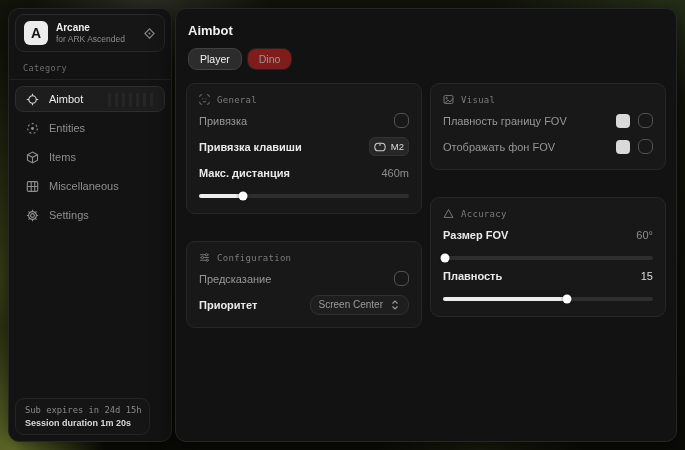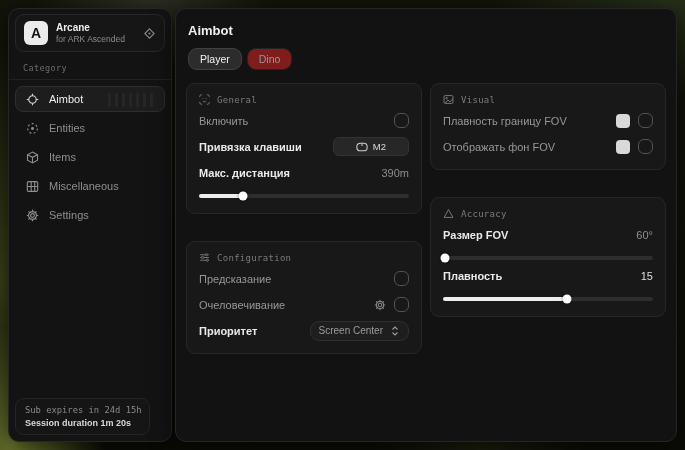--- a/index.html
+++ b/index.html
@@ -105,21 +105,21 @@
   .checkbox {
     width: 15px; height: 15px; border: 1.5px solid #535353; border-radius: 6px;
     background: transparent; cursor: pointer; flex: 0 0 auto;
   }
   .controls { display: flex; align-items: center; gap: 8px; }
   .swatch { width: 14px; height: 14px; border-radius: 4px; cursor: pointer; }
 
   .keybind {
     display: flex; align-items: center; gap: 5px;
     background: #272727; border: 1px solid #323232; border-radius: 6px;
-    padding: 3px 22px; font-size: 9.5px; color: #dcdcdc; cursor: pointer;
+    padding: 3px 4px; font-size: 9.5px; color: #dcdcdc; cursor: pointer;
   }
   .dropdown {
     display: flex; align-items: center; gap: 7px;
     background: #1e1e1e; border: 1px solid #303030; border-radius: 9px;
     padding: 3px 8px; font-size: 10px; color: #9c9c9c; cursor: pointer;
   }
   .slider { position: relative; height: 4px; border-radius: 2px; background: #2e2e2e; margin: 11px 0 3px; cursor: pointer; }
   .slider .fill { position: absolute; left:0; top:0; bottom:0; background:#ededed; border-radius:2px; }
   .slider .handle {
     position:absolute; top:50%; transform: translate(-50%,-50%);
@@ -230,40 +230,40 @@
               <path d="M1 4V2.8C1 1.8 1.8 1 2.8 1H4 M10 1h1.2C12.2 1 13 1.8 13 2.8V4 M13 10v1.2c0 1-0.8 1.8-1.8 1.8H10 M4 13H2.8C1.8 13 1 12.2 1 11.2V10"></path>
               <circle cx="5" cy="6" r=".7" fill="#7b7b7b" stroke="none"></circle>
                 <circle cx="9" cy="6" r=".7" fill="#7b7b7b" stroke="none"></circle>
               <path d="M5 9.3c1.2.9 2.8.9 4 0"></path>
             </svg>
           </span>
           <span>General</span>
         </div>
 
         <div class="row">
-          <span class="lbl dim">Включить</span>
+          <span class="lbl dim">Привязка</span>
           <span class="checkbox"></span>
         </div>
 
         <div class="row">
           <span class="lbl bright">Привязка клавиши</span>
           <span class="keybind">
             <span>
               <svg width="12" height="10" viewBox="0 0 14 11" fill="none" stroke="#cfcfcf" stroke-width="1.2">
                 <rect x="1" y="1" width="12" height="9" rx="4"></rect>
                   <path d="M7 1v3.2"></path>
               </svg>
             </span>
             <span>M2</span>
           </span>
         </div>
 
         <div class="row">
           <span class="lbl bright">Макс. дистанция</span>
-          <span class="val">390m</span>
+          <span class="val">460m</span>
         </div>
         <div class="slider">
           <span class="fill" style="width: 21%;"></span>
           <span class="handle" style="left: 21%;"></span>
         </div>
       </div>
 
       <div class="card">
         <div class="card-header">
           <span>
@@ -275,33 +275,20 @@
             </svg>
           </span>
           <span>Configuration</span>
         </div>
 
         <div class="row">
           <span class="lbl dim">Предсказание</span>
           <span class="checkbox"></span>
         </div>
 
-        <div class="row">
-          <span class="lbl dim">Очеловечивание</span>
-          <span class="controls">
-            <span>
-              <svg width="12" height="12" viewBox="0 0 14 14" fill="none" stroke="#8a8a8a" stroke-width="1.2">
-                <circle cx="7" cy="7" r="2"></circle>
-                  <circle cx="7" cy="7" r="4.2"></circle>
-                <path d="M7 .9V2.8 M7 11.2V13.1 M.9 7H2.8 M11.2 7H13.1 M2.7 2.7l1.3 1.3 M10 10l1.3 1.3 M11.3 2.7 10 4 M4 10l-1.3 1.3"></path>
-              </svg>
-            </span>
-            <span class="checkbox"></span>
-          </span>
-        </div>
 
         <div class="row">
           <span class="lbl bright">Приоритет</span>
           <span class="dropdown">
             <span>Screen Center</span>
             <span>
               <svg width="10" height="12" viewBox="0 0 12 14" fill="none" stroke="#9c9c9c" stroke-width="1.3">
                 <path d="M3 5.2 L6 2.2 L9 5.2 M3 8.8 L6 11.8 L9 8.8"></path>
               </svg>
             </span>

